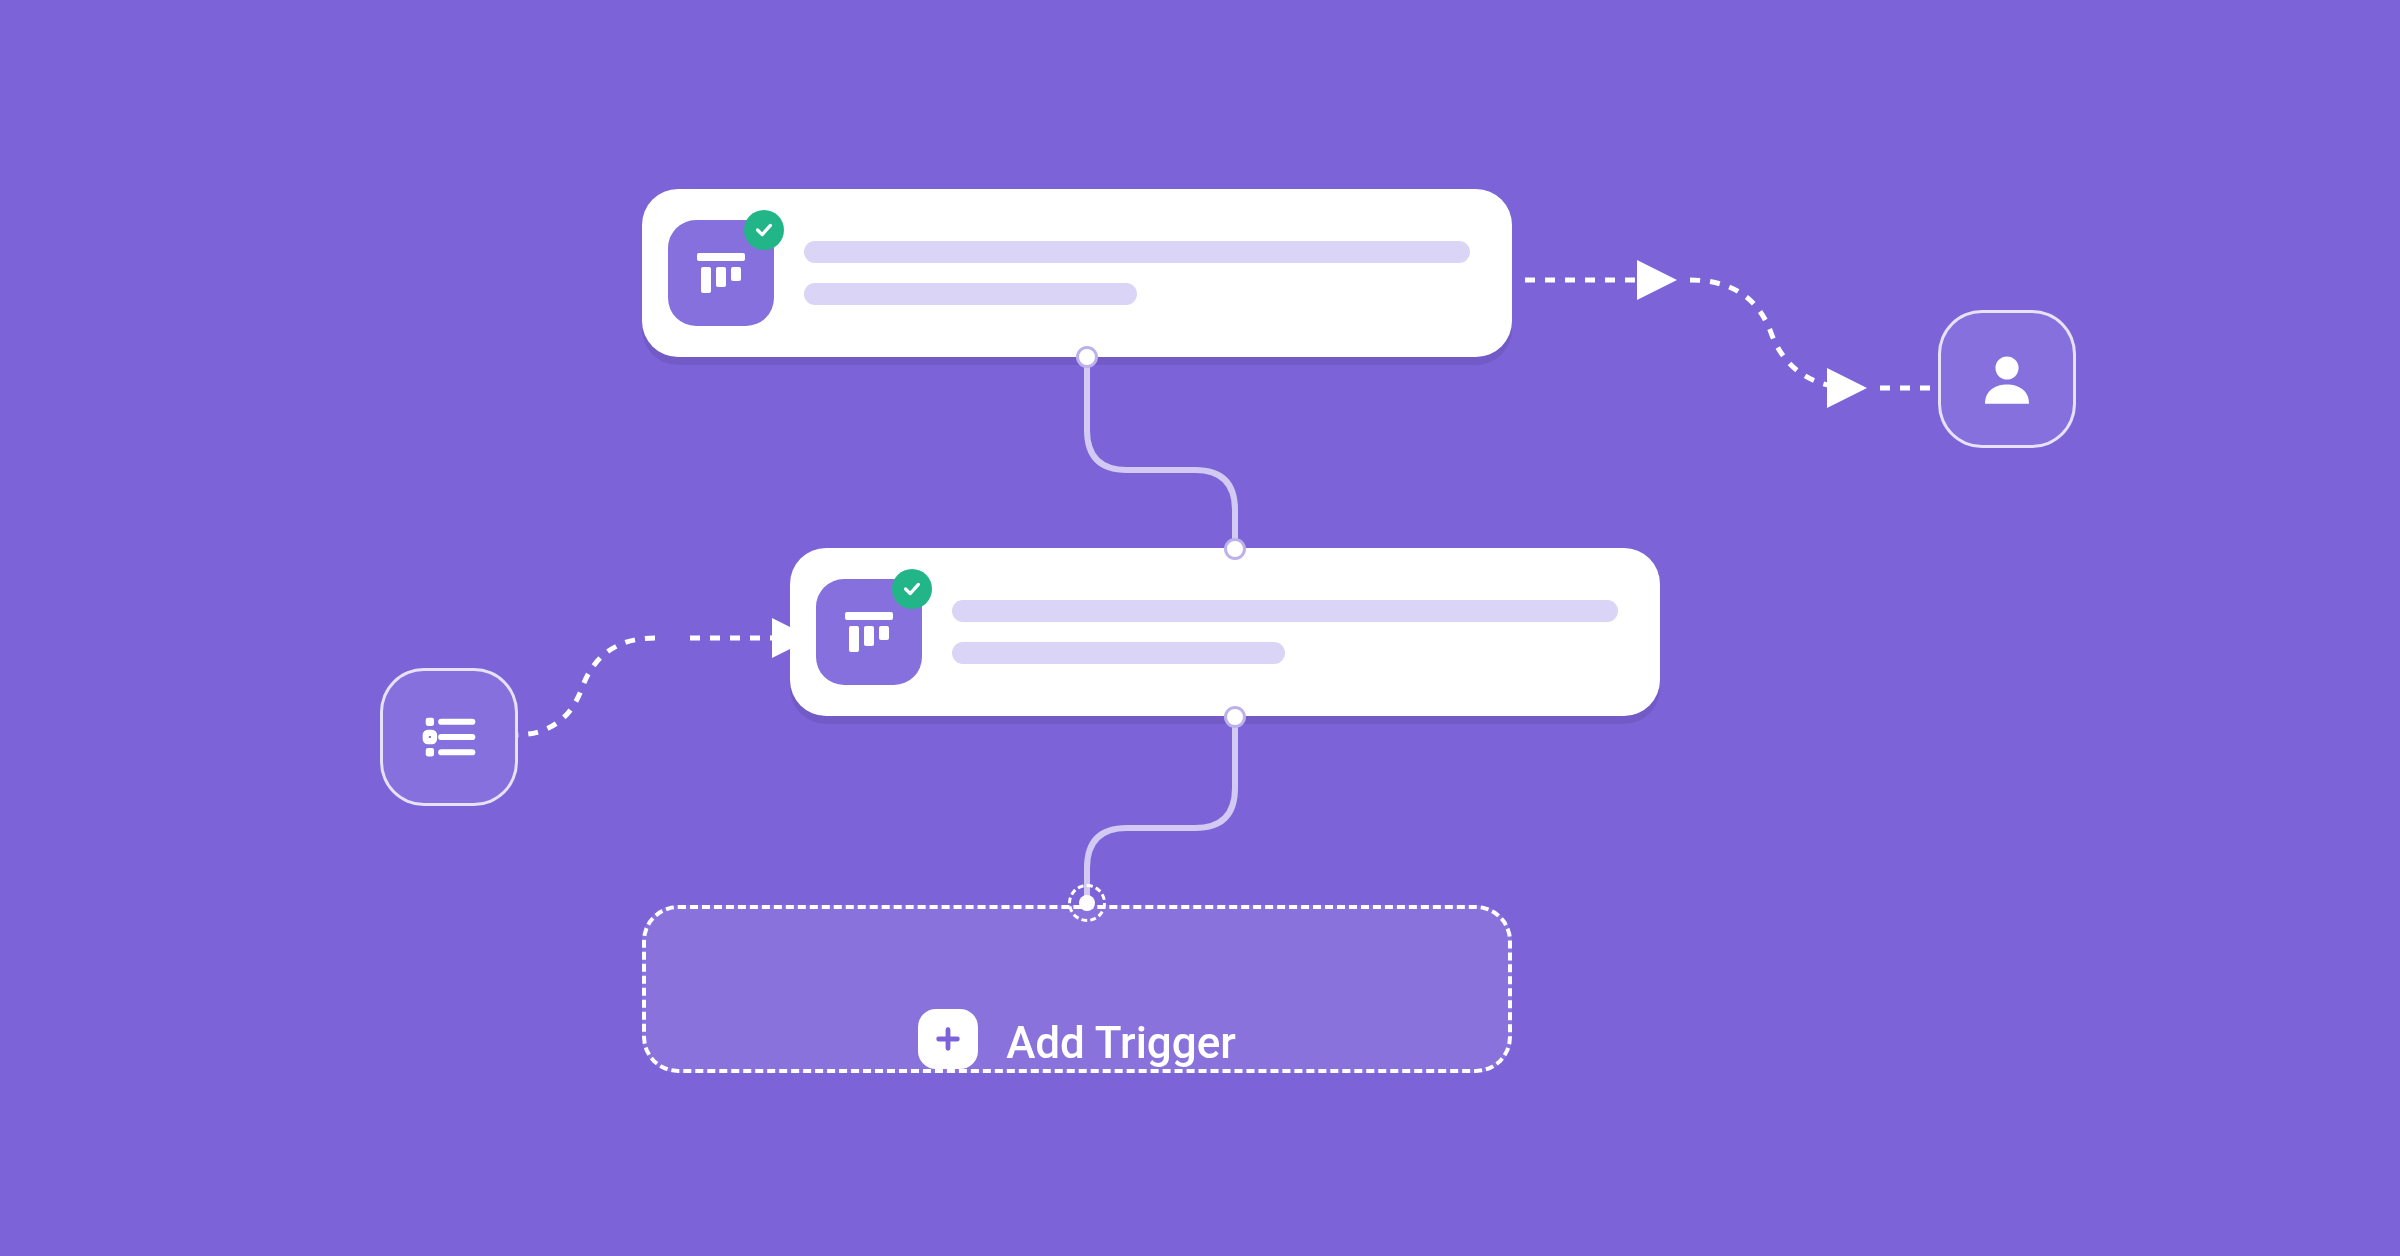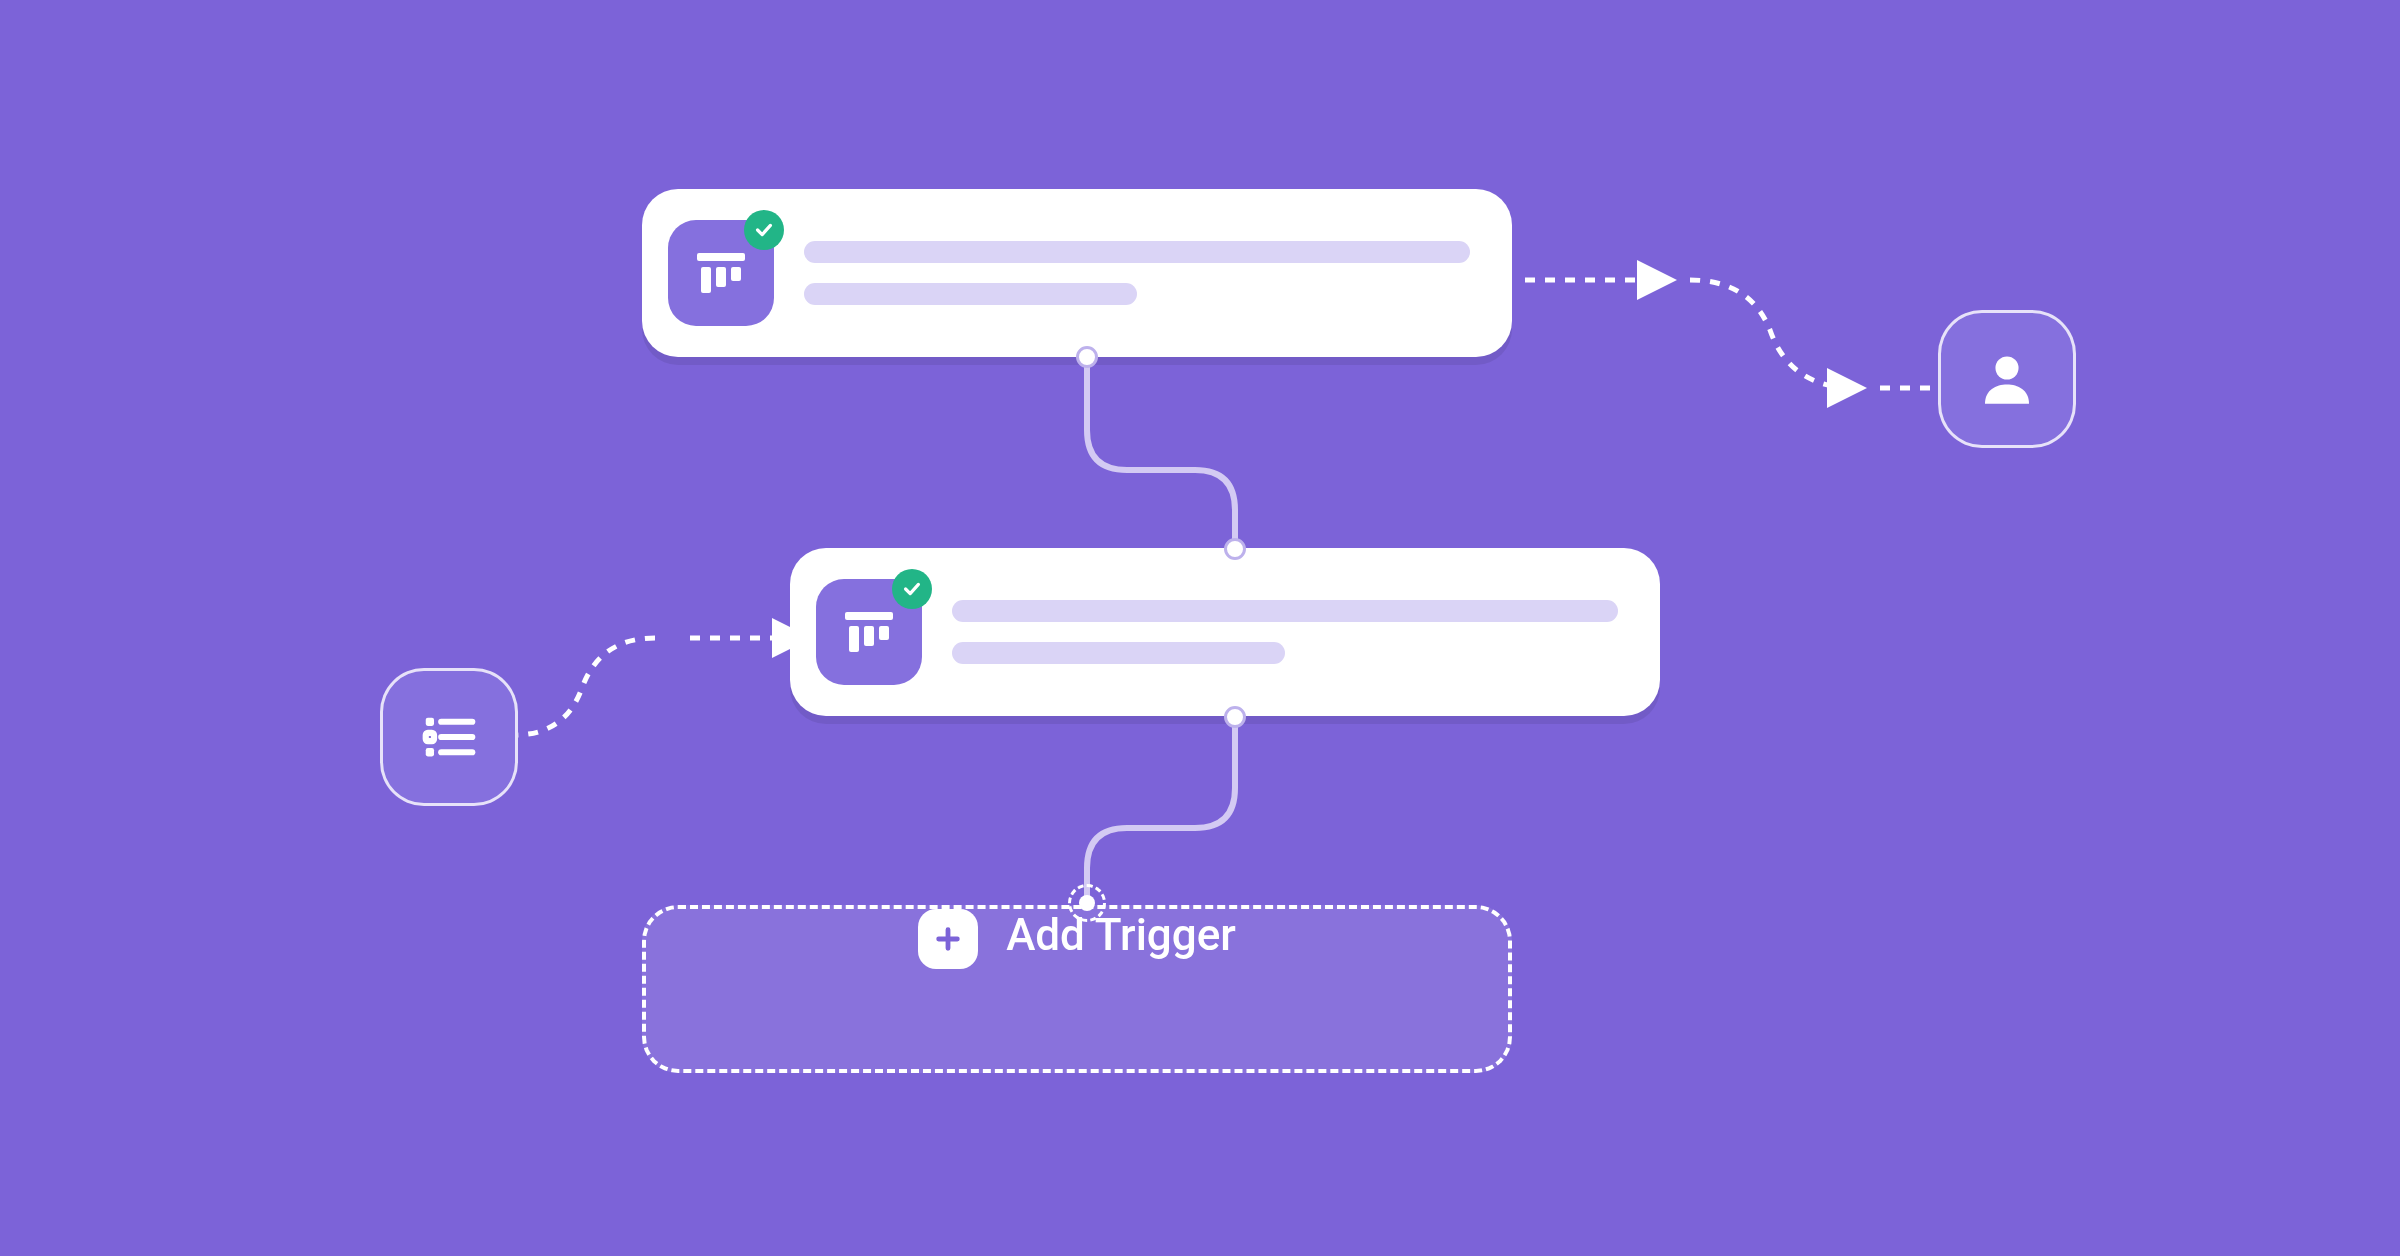--- a/index.html
+++ b/index.html
@@ -106,21 +106,21 @@
   }
   .squircle svg { display: block; }
 
   
   .add-trigger {
     position: absolute;
     border: 4px dashed #FFFFFF;
     border-radius: 36px;
     background: rgba(255,255,255,0.10);
     display: flex;
-    align-items: flex-start;
+    align-items: flex-end;
     justify-content: center;
     gap: 28px;
     color: #FFFFFF;
     font-size: 44px;
     font-weight: 500;
   }
   .plus-btn {
     width: 60px;
     height: 60px;
     border-radius: 18px;

